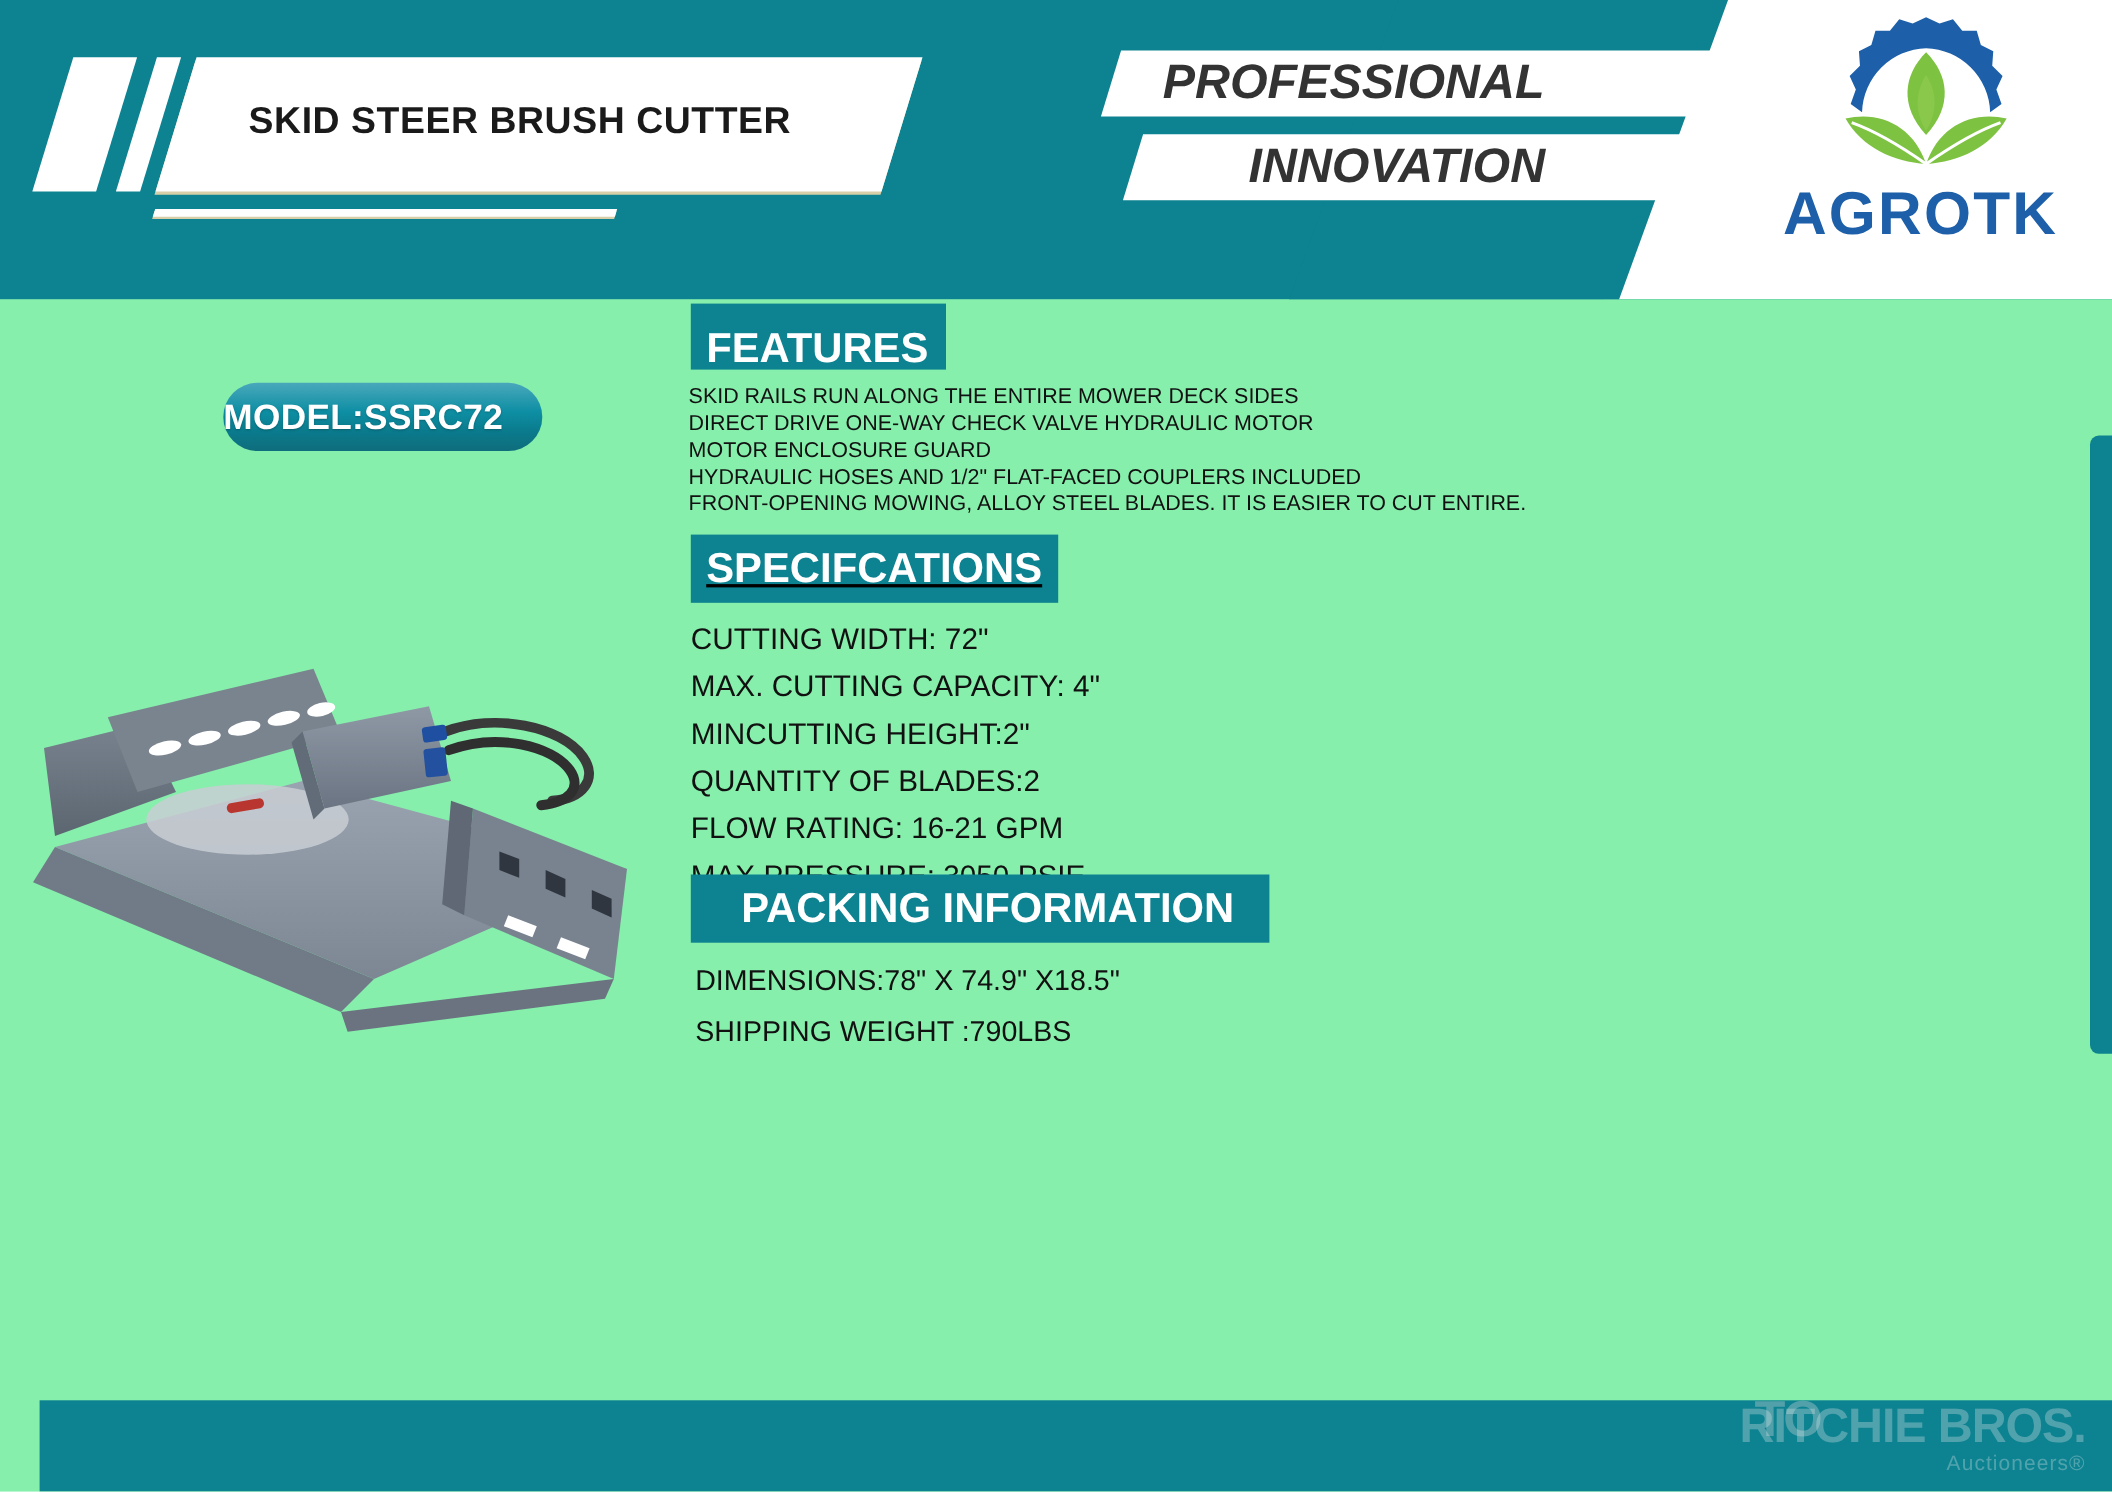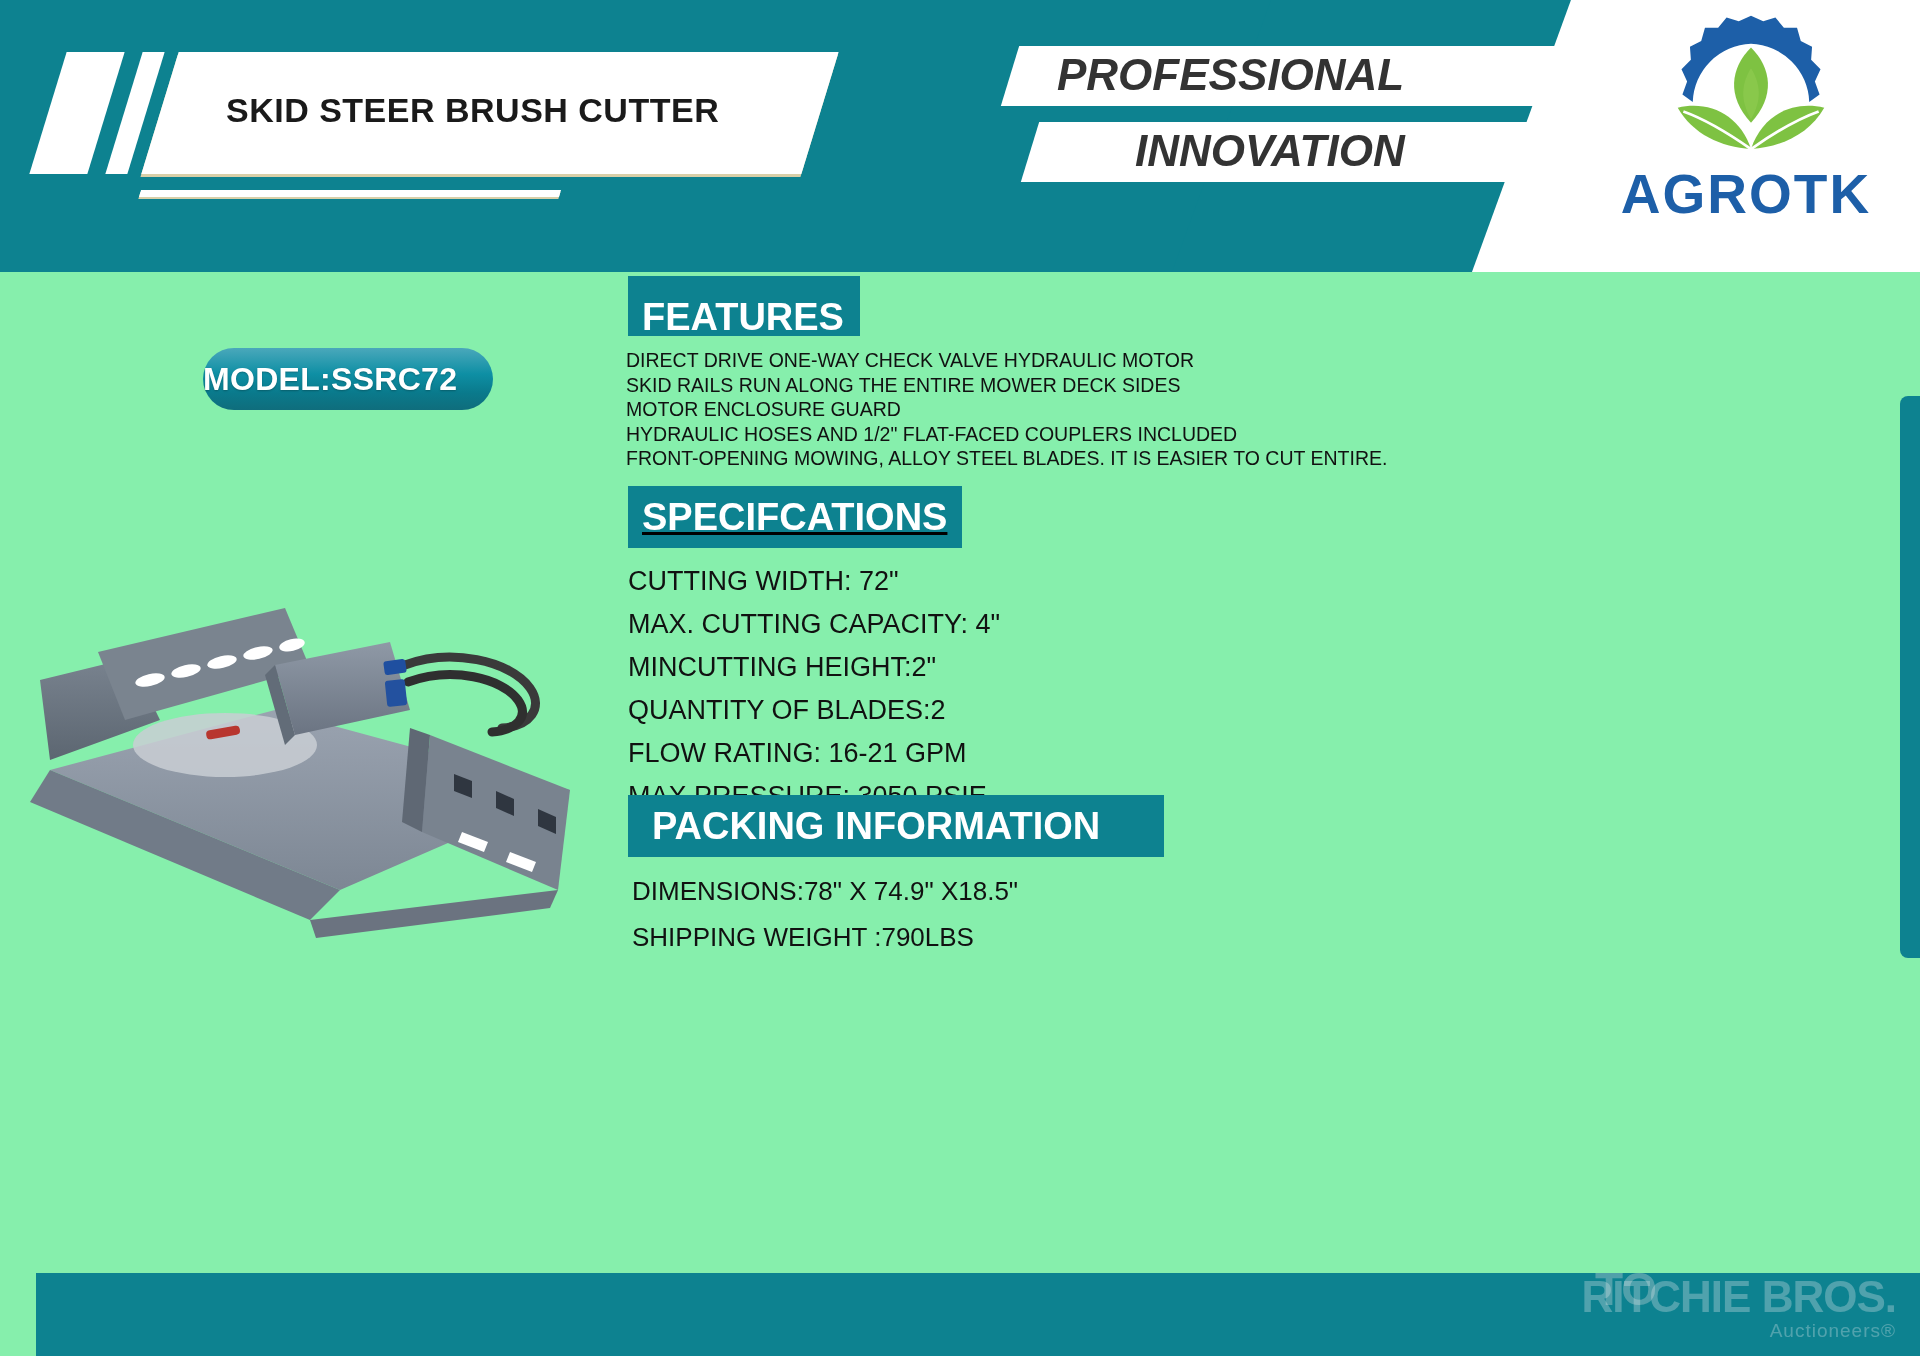--- a/index.html
+++ b/index.html
@@ -107,21 +107,21 @@
   }
   .sec-head span{
     color:#ffffff;font-weight:bold;line-height:1;
   }
   .head-features{left:628px;top:276px;width:218px;height:60px;padding-left:14px;align-items:flex-end;}
   .head-features span{font-size:38px;}
 
   .head-specs{left:628px;top:486px;width:320px;height:62px;padding-left:14px;text-decoration:underline;}
   .head-specs span{font-size:38px;}
 
-  .head-packing{left:628px;top:795px;width:512px;height:62px;padding-left:24px;}
+  .head-packing{left:628px;top:795px;width:512px;height:62px;padding-left:14px;justify-content:center;}
   .head-packing span{font-size:38px;}
 
   .features-list{
     position:absolute;left:626px;top:348px;width:820px;
     font-size:19.5px;color:#111111;line-height:24.5px;font-weight:500;
   }
   .features-list div{white-space:nowrap;}
 
   .specs-list{
     position:absolute;left:628px;top:560px;width:560px;
@@ -267,22 +267,22 @@
       <polygon points="500,292 526,302 522,312 496,302"></polygon>
     </g>
 
     <polygon points="300,360 548,330 540,348 306,378" fill="#6b7380"></polygon>
   </svg>
 
   <div class="sec-head head-features">
     <span>FEATURES</span>
   </div>
   <div class="features-list">
+    <div>SKID RAILS RUN ALONG THE ENTIRE MOWER DECK SIDES</div>
     <div>DIRECT DRIVE ONE-WAY CHECK VALVE HYDRAULIC MOTOR</div>
-    <div>SKID RAILS RUN ALONG THE ENTIRE MOWER DECK SIDES</div>
     <div>MOTOR ENCLOSURE GUARD</div>
     <div>HYDRAULIC HOSES AND 1/2" FLAT-FACED COUPLERS INCLUDED</div>
     <div>FRONT-OPENING MOWING, ALLOY STEEL BLADES. IT IS EASIER TO CUT ENTIRE.</div>
   </div>
 
   <div class="sec-head head-specs">
     <span>SPECIFCATIONS</span>
   </div>
   <div class="specs-list">
     <div>CUTTING WIDTH: 72"</div>

